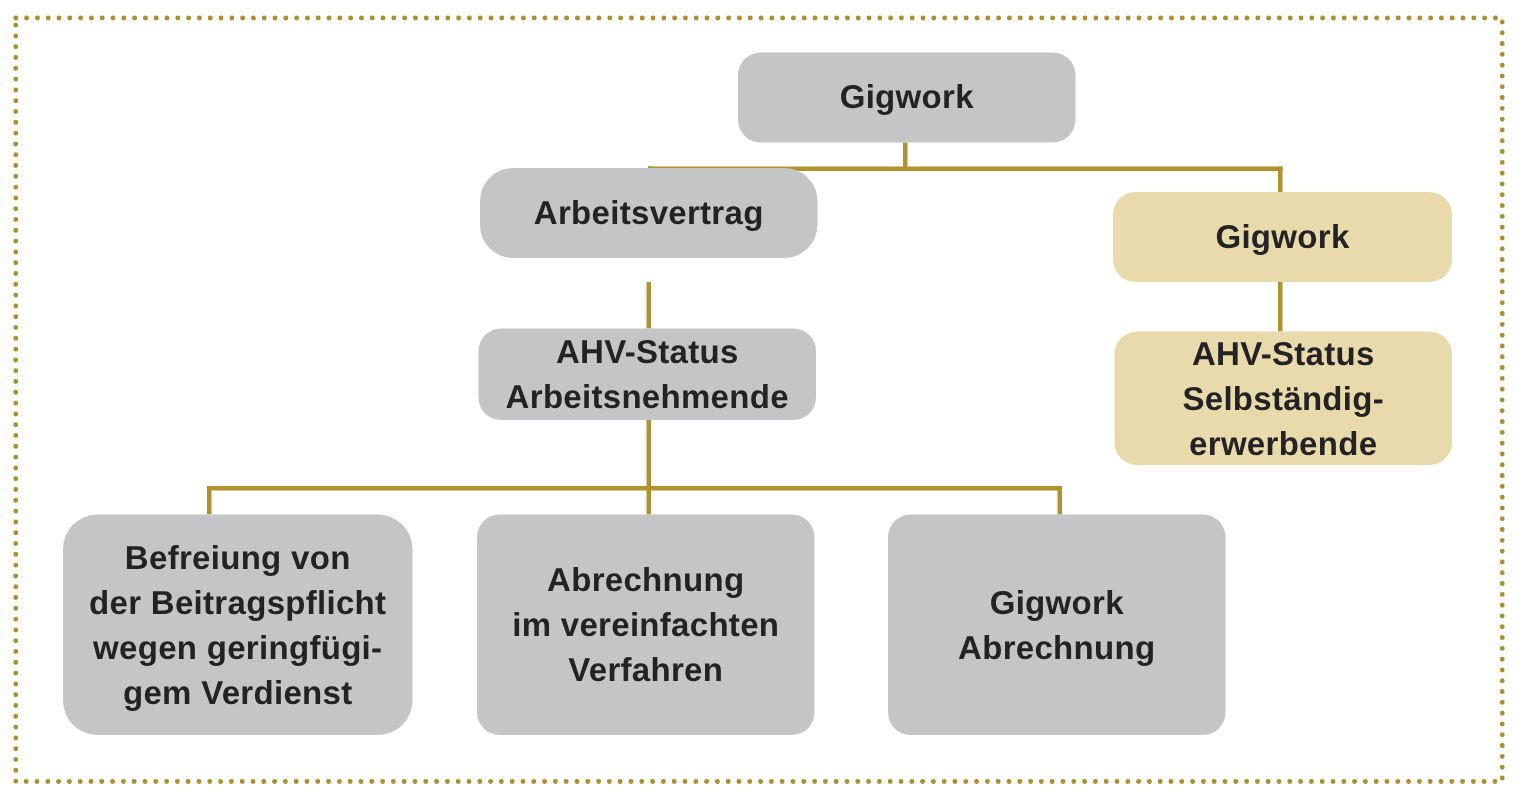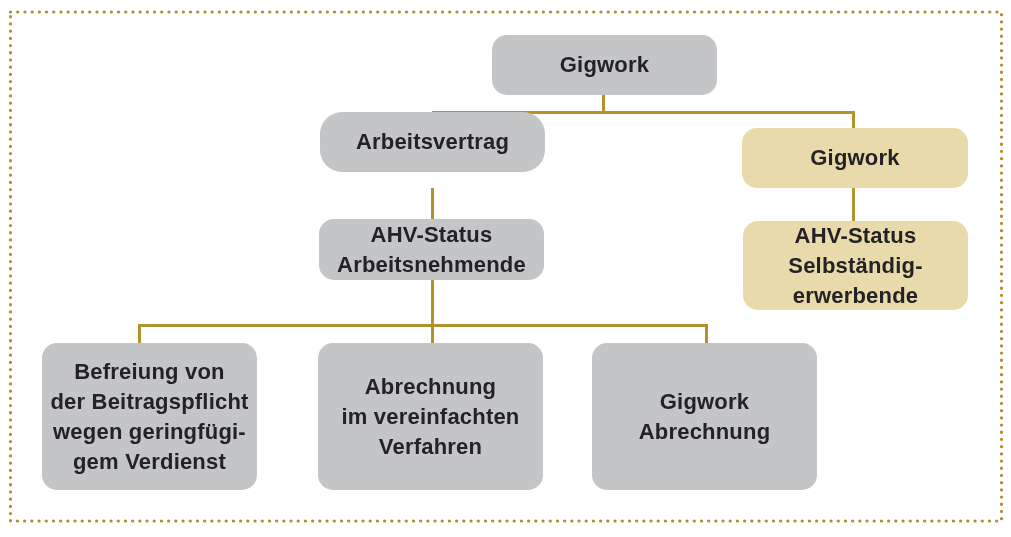--- a/index.html
+++ b/index.html
@@ -90,21 +90,21 @@
     <span class="label">AHV-Status
 Arbeitsnehmende</span>
   </div>
 
   <div class="node tan" style="left:743px; top:221px; width:225px; height:89px;">
     <span class="label">AHV-Status
 Selbständig-
 erwerbende</span>
   </div>
 
-  <div class="node gray" style="left:42px; top:343px; width:215px; height:147px;">
+  <div class="node gray" style="left:42px; top:343px; width:233px; height:147px;border-radius:23px;">
     <span class="label">Befreiung von
 der Beitragspflicht
 wegen geringfügi-
 gem Verdienst</span>
   </div>
 
   <div class="node gray" style="left:318px; top:343px; width:225px; height:147px;">
     <span class="label">Abrechnung
 im vereinfachten
 Verfahren</span>

